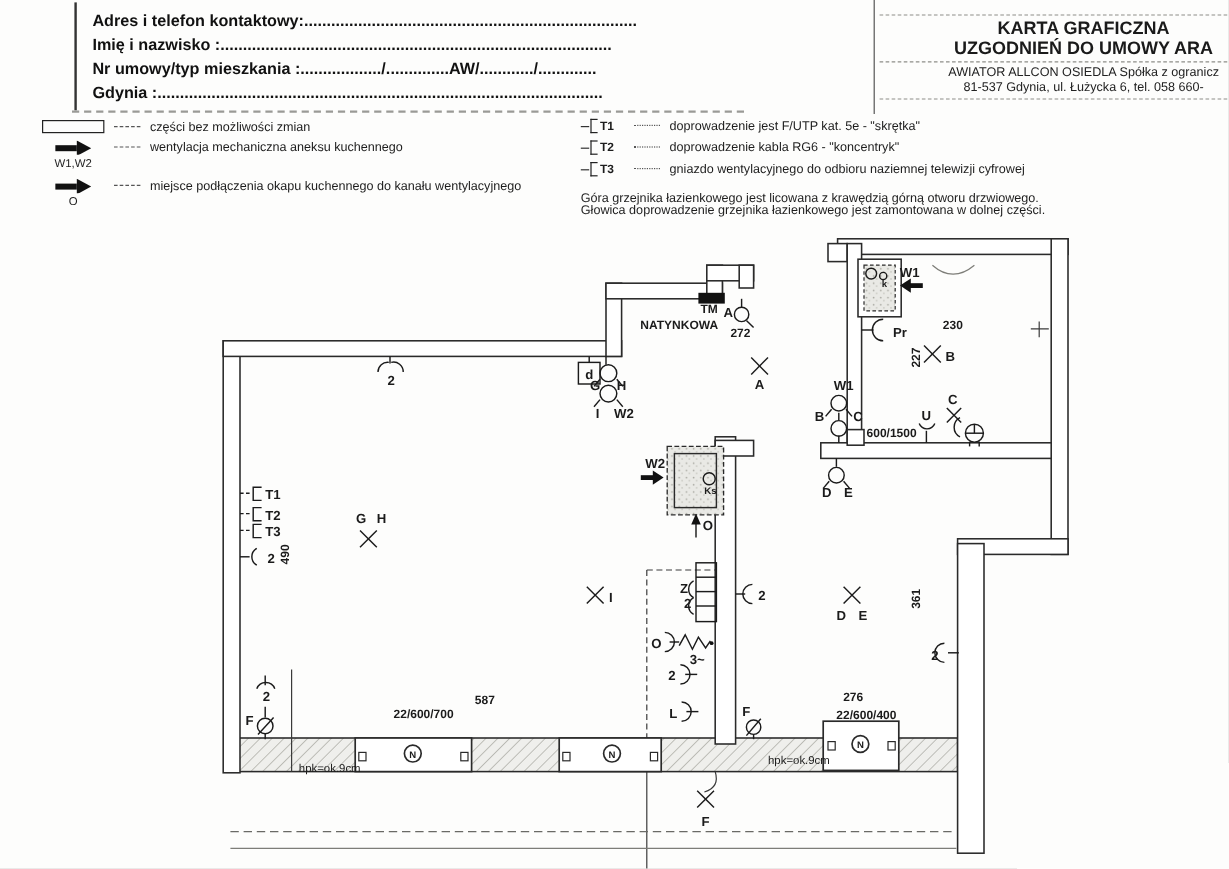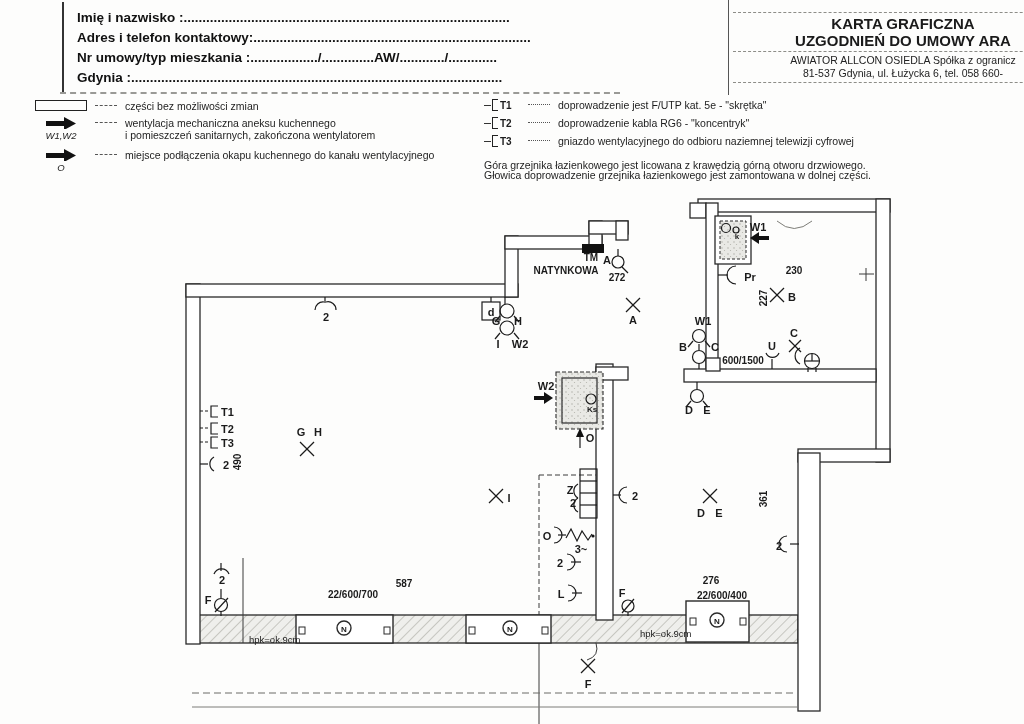--- a/index.html
+++ b/index.html
@@ -19,43 +19,43 @@
   .hdr-title { font-weight:bold; font-size:15px; text-align:center; white-space:nowrap; line-height:17px; }
   .hdr-co { font-size:10.5px; text-align:center; white-space:nowrap; line-height:13px; color:#222; }
 
   
   .legend-l { position:absolute; left:35px; top:99px; width:445px; font-size:10.5px; color:#1d1d1d; }
   .legend-r { position:absolute; left:484px; top:99px; width:470px; font-size:10.5px; color:#1d1d1d; }
   .lrow { position:absolute; left:0; display:flex; align-items:flex-start; }
   .wall-swatch { display:inline-block; width:52px; height:11px; border:1.6px solid #222; margin-right:8px; }
   .dash { display:inline-block; width:22px; border-top:1.4px dashed #555; margin:5px 8px 0 0; }
   .dashdot { display:inline-block; width:22px; border-top:1.4px dotted #555; margin:5px 8px 0 0; }
-  .arrow-wrap { display:inline-block; width:52px; text-align:center; margin-right:8px;font-style:italic; }
+  .arrow-wrap { display:inline-block; width:52px; text-align:center; margin-right:8px; }
   .arrow-lab { font-size:9.5px; display:block; margin-top:-1px; }
   .tsym { display:inline-flex; align-items:center; margin-right:10px; width:34px; }
   .tick { display:inline-block; width:7px; border-top:1.3px solid #333; margin-right:1px; }
   .tbr { display:inline-block; width:6px; height:12px; border:1.4px solid #222; border-right:none; margin-right:2px; }
   .tlab { font-weight:bold; font-size:10px; }
   .note { position:absolute; left:0; white-space:nowrap; font-size:10.5px; }
 
   svg text { font-family:"Liberation Sans", sans-serif; fill:#1b1b1b; }
   .pl  { font-size:11px; font-weight:bold; text-anchor:middle; }
   .pls { font-size:11px; font-weight:bold; text-anchor:start; }
   .pn  { font-size:10px; font-weight:bold; text-anchor:middle; }
   .psm { font-size:8px;  font-weight:bold; text-anchor:middle; }
   .phk { font-size:9.5px; text-anchor:start; }
 </style>
 </head>
 <body>
 
 <div class="page">
 
   <div class="form-box">
+    <div class="form-line">Adres i telefon kontaktowy:..........................................................................</div>
     <div class="form-line">Imię i nazwisko :.......................................................................................</div>
-    <div class="form-line">Adres i telefon kontaktowy:..........................................................................</div>
     <div class="form-line">Nr umowy/typ mieszkania :................../..............AW/............/.............</div>
     <div class="form-line">Gdynia :...................................................................................................</div>
   </div>
   <div class="form-sep"></div>
 
   <div class="hdr-right">
 
     <div class="hdr-rule" style="margin-top:12px"></div>
     <div class="hdr-title">KARTA GRAFICZNA</div>
     <div class="hdr-title">UZGODNIEŃ DO UMOWY ARA</div>
@@ -75,21 +75,20 @@
       <span class="arrow-wrap">
         <svg width="30" height="12">
           <rect x="0" y="4" width="18" height="5" fill="#111"></rect>
           <polygon points="18,0 30,6.5 18,13" fill="#111"></polygon>
         </svg>
         <span class="arrow-lab">W1,W2</span>
       </span>
       <span class="dash"></span>
       <span>
         <span>wentylacja mechaniczna aneksu kuchennego</span><br>
-        <span>i pomieszczeń sanitarnych, zakończona wentylatorem</span>
       </span>
     </div>
     <div class="lrow" style="top:50px">
       <span class="arrow-wrap">
         <svg width="30" height="12">
           <rect x="0" y="4" width="18" height="5" fill="#111"></rect>
           <polygon points="18,0 30,6.5 18,13" fill="#111"></polygon>
         </svg>
         <span class="arrow-lab">O</span>
       </span>

